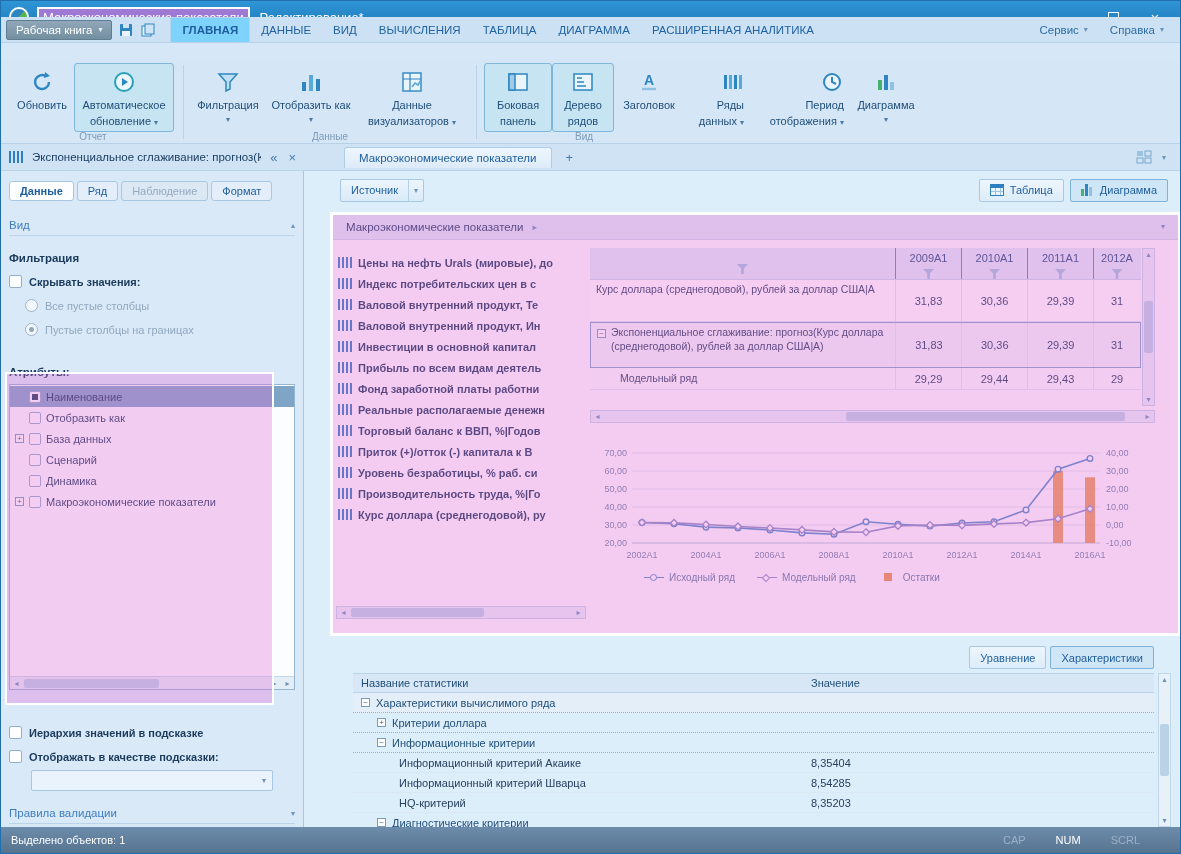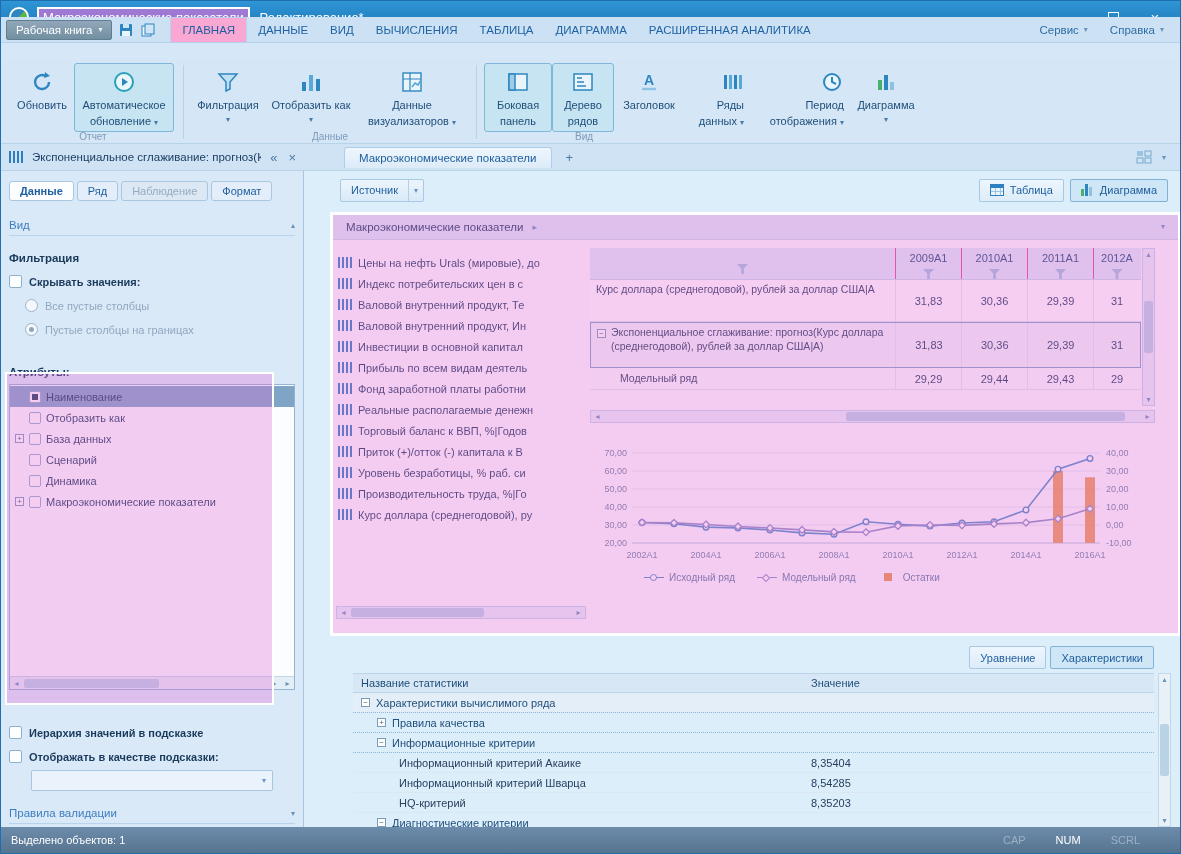--- a/index.html
+++ b/index.html
@@ -19,21 +19,21 @@
   .maxi { width:11px; height:10px; border:1.5px solid #fff; display:inline-block; }
 
   
   .menubar { position:absolute; left:0; top:16px; right:0; height:26px; background:#cce2f4;
     border-bottom:1px solid #b6d2ea; display:flex; align-items:center; font-size:11.5px; }
   .workbook-btn { margin-left:5px; background:linear-gradient(#91a7ba,#73909f); color:#fff; padding:3px 9px;
     border-radius:2px; border:1px solid #5f7e91; display:flex; gap:6px; align-items:center; }
   .mini-ico { width:16px; height:16px; margin-left:6px; }
   .rtabs { display:flex; margin-left:14px; height:100%; align-items:stretch; }
   .rtab { padding:5px 11px; color:#2063a4; display:flex; align-items:center; }
-  .rtab.active { background:#f9a8d4; border:1px solid #b8d4ec; border-bottom:none; color:#1f5e9e; font-weight:normal; }
+  .rtab.active { background:#7dd3fc; border:1px solid #b8d4ec; border-bottom:none; color:#1f5e9e; font-weight:bold; }
   .menu-right { margin-left:auto; display:flex; gap:22px; margin-right:16px; color:#2e6da4; }
   .menu-right .mitem { display:flex; gap:5px; align-items:center; }
   .chev { font-size:8px; color:#6a93bd; }
 
   
   .ribbon { position:absolute; left:0; top:58px; right:0; height:85px; background:#d5e7f7;
     border-bottom:1px solid #b8d2e8; display:flex; padding:2px 2px 0 4px; }
   .rgroup { position:relative; display:flex; align-items:flex-start; padding:2px 5px 14px; }
   .rgroup-label { position:absolute; bottom:1px; left:0; right:0; text-align:center; font-size:10px; color:#7d9ab8; }
   .rgroup-label.shift { text-align:left; padding-left:96px; }
@@ -109,21 +109,21 @@
     repeating-linear-gradient(0deg,transparent 0 3px,#9cc4e0 3px 4px),
     repeating-linear-gradient(90deg,transparent 0 4px,#9cc4e0 4px 5px), #eaf4fb; }
   .bars-ico { width:13px; height:12px; display:flex; align-items:flex-end; gap:1px; }
   .bars-ico i { display:block; width:3px; }
 
   
   .report { position:absolute; left:27px; top:42px; right:0; height:423px; background:#fdfdfe; border:1px solid #c0d6ea; }
   .rep-head { height:26px; background:#dde9f6; border-bottom:1px solid #c6d9ec; display:flex; align-items:center;
     gap:9px; padding:0 14px; color:#173a5e; font-size:11.5px; }
   .rep-body { position:absolute; left:0; top:26px; right:0; bottom:0; }
-  .tree-panel { position:absolute; left:6px; top:12px; width:250px; overflow:hidden; }
+  .tree-panel { position:absolute; left:6px; top:12px; width:250px; overflow:hidden;font-weight:bold; }
   .tree-item { display:flex; gap:6px; align-items:center; height:21px; white-space:nowrap; overflow:hidden; color:#1a3a5c; }
   .tree-hscroll { position:absolute; left:4px; top:366px; width:250px; height:13px; background:#e9f1f8;
     border:1px solid #c2d8ea; display:flex; align-items:center; }
 
   .grid { position:absolute; left:258px; top:8px; width:551px; }
   .grow { display:flex; background:#fff; border-bottom:1px solid #dde9f4; }
   .ghead { background:#dfeaf6; border-bottom:1px solid #c4d8ec; }
   .gcell-label { width:305px; padding:3px 6px; font-size:10.5px; color:#27415f; line-height:1.3; display:flex; gap:5px; }
   .gcell { width:66px; display:flex; align-items:center; justify-content:center; border-left:1px solid #dde9f4; color:#1a3a5c; }
   .ghead .gcell { border-left:1px solid #ec4899; flex-direction:column; justify-content:flex-start; padding-top:4px; gap:5px; color:#1f4e79; }
@@ -710,21 +710,21 @@
       </div>
       <div class="strow grp band">
         <span class="ind0" style="display:flex;align-items:center;">
             <span class="exp">−</span>
             <span>Характеристики вычислимого ряда</span>
           </span>
       </div>
       <div class="strow grp">
         <span class="ind1" style="display:flex;align-items:center;">
             <span class="exp">+</span>
-            <span>Правила качества</span>
+            <span>Критерии доллара</span>
           </span>
       </div>
       <div class="strow grp">
         <span class="ind1" style="display:flex;align-items:center;">
             <span class="exp">−</span>
             <span>Информационные критерии</span>
           </span>
       </div>
       <div class="strow">
         <span class="ind2">Информационный критерий Акаике</span>

